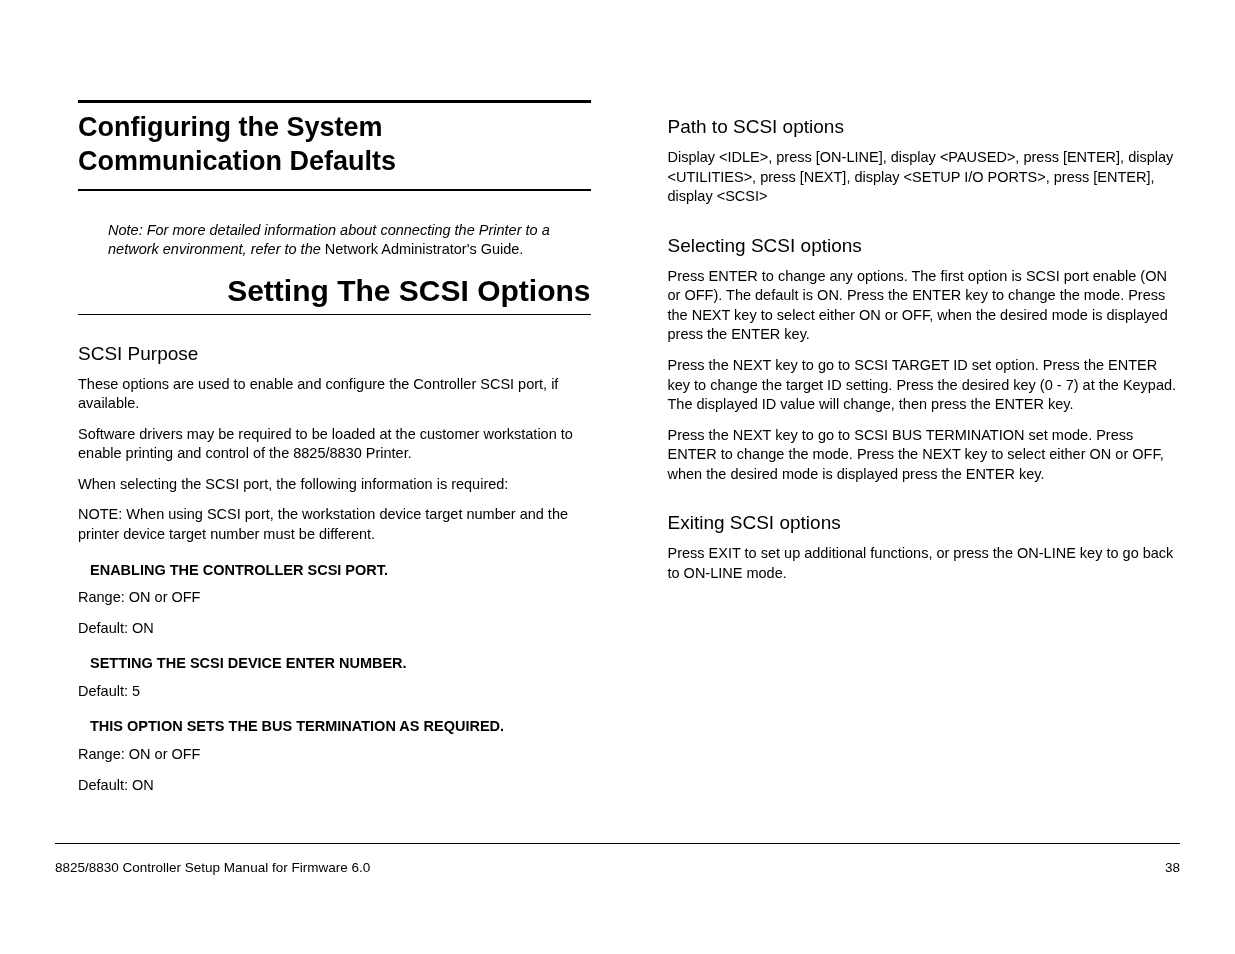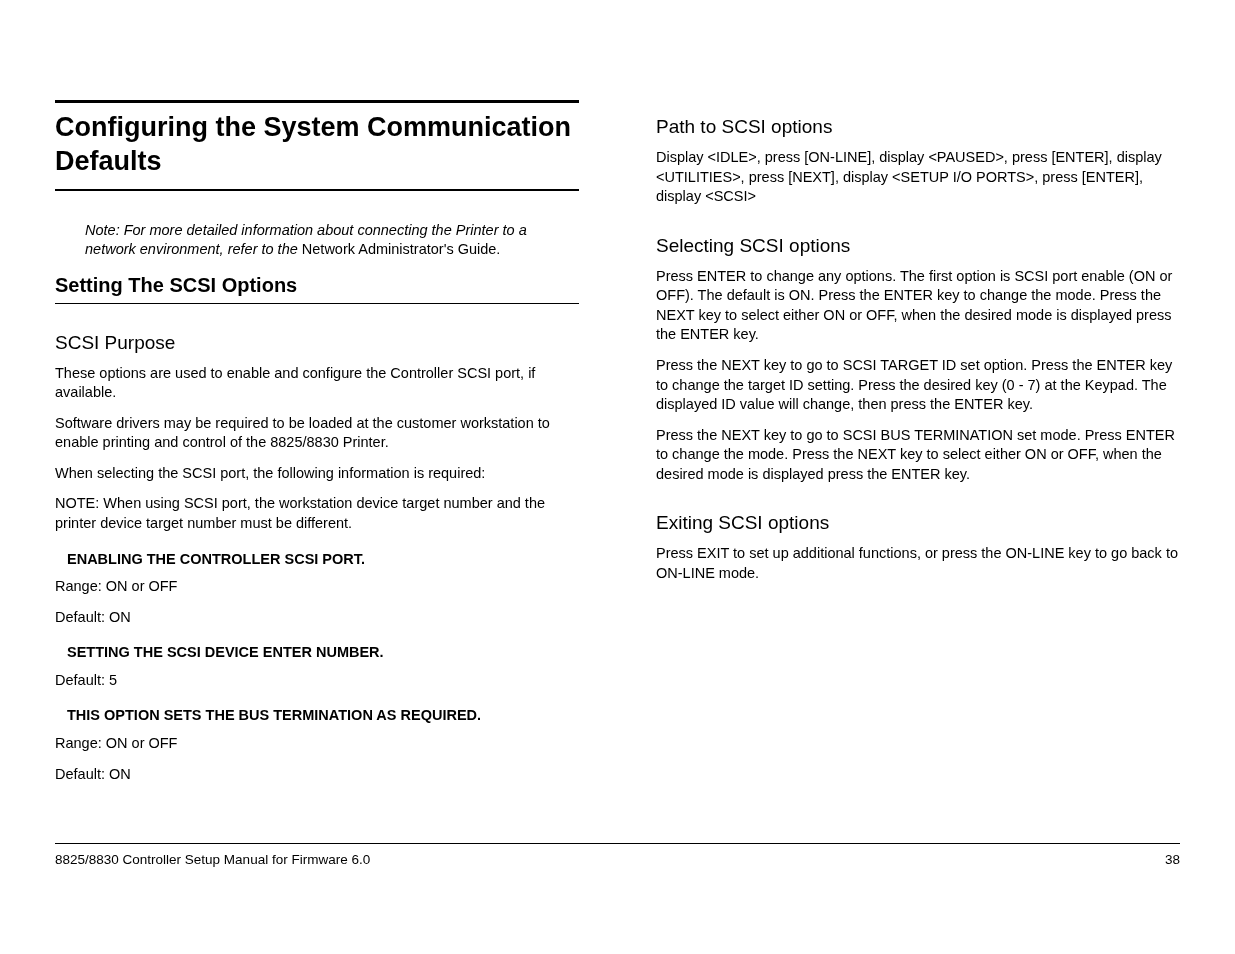--- a/index.html
+++ b/index.html
@@ -8,21 +8,21 @@
     padding: 0;
     background: #fff;
     color: #000;
     width: 1235px;
     height: 954px;
     box-sizing: border-box;
   }
   .page {
     display: flex;
     gap: 77px;
-    padding: 100px 55px 0 55px;
+    padding: 100px 55px 0 78px;
     box-sizing: border-box;
     height: 840px;
   }
   .col {
     flex: 1;
     min-width: 0;
   }
   h1 {
     font-size: 27px;
     font-weight: bold;
@@ -32,25 +32,26 @@
     padding: 8px 0 10px 0;
     line-height: 1.25;
   }
   .note {
     font-size: 14.5px;
     margin: 30px 0 14px 30px;
     line-height: 1.35;
   }
   .note .i { font-style: italic; }
   h2 {
-    font-size: 20px;
+    font-size: 30px;
     font-weight: bold;
     margin: 0 0 0 0;
     border-bottom: 1px solid #000;
     padding-bottom: 6px;
+    text-align: right;
   }
   h3 {
     font-size: 19px;
     font-weight: normal;
     margin: 28px 0 10px 0;
   }
   h3.tight-top { margin-top: 16px; }
   p {
     font-size: 14.5px;
     margin: 0 0 11px 0;
@@ -60,21 +61,21 @@
     font-size: 14.5px;
     font-weight: bold;
     margin: 16px 0 8px 12px;
   }
   .footer {
     position: absolute;
     left: 55px;
     right: 55px;
     top: 843px;
     border-top: 1px solid #000;
-    padding-top: 8px;
+    padding-top: 16px;
     font-size: 13.5px;
     display: flex;
     justify-content: space-between;
   }
   .wrap { position: relative; width: 1235px; height: 954px; }
 </style>
 </head>
 <body>
 
 <div class="wrap">

